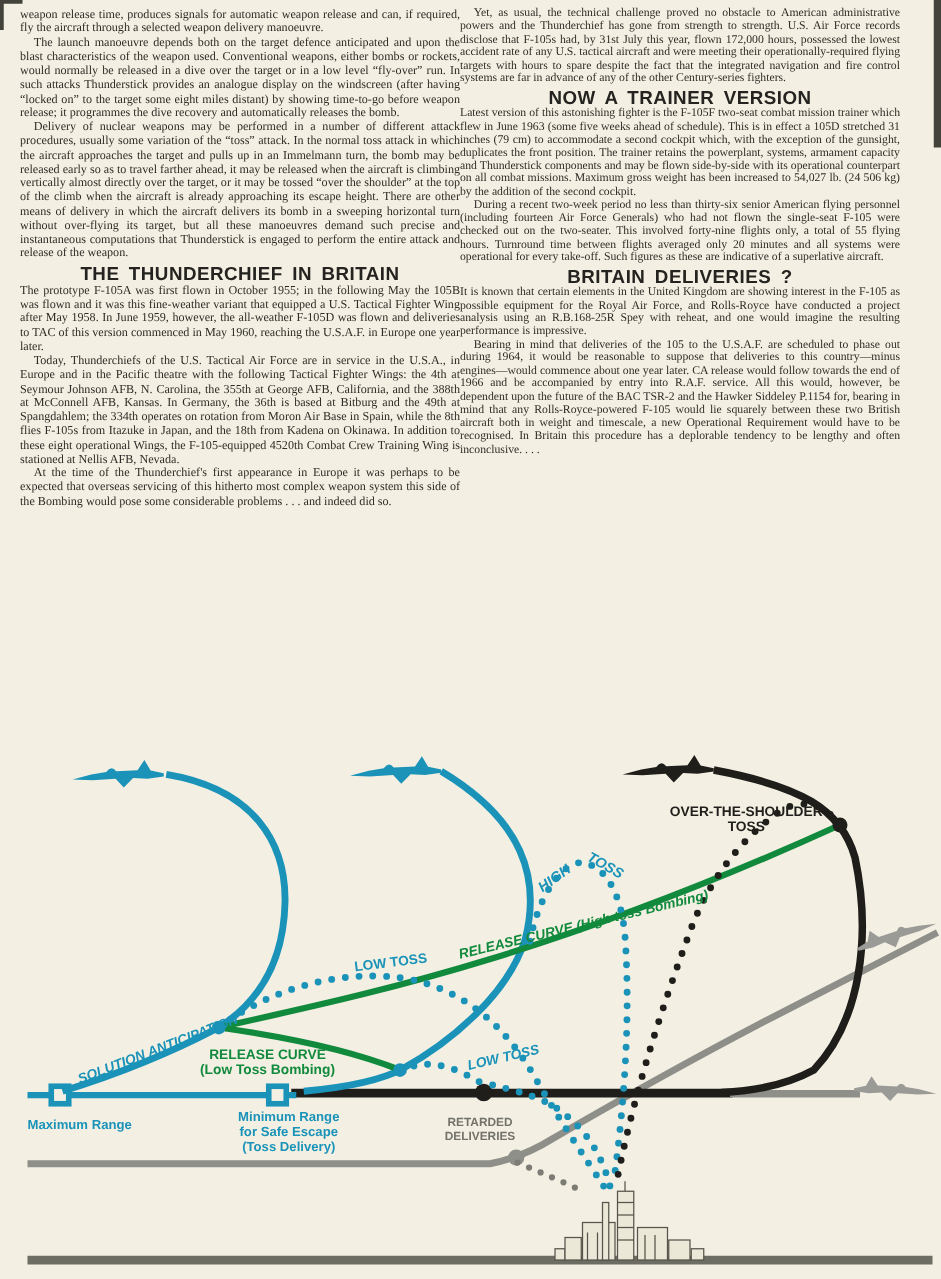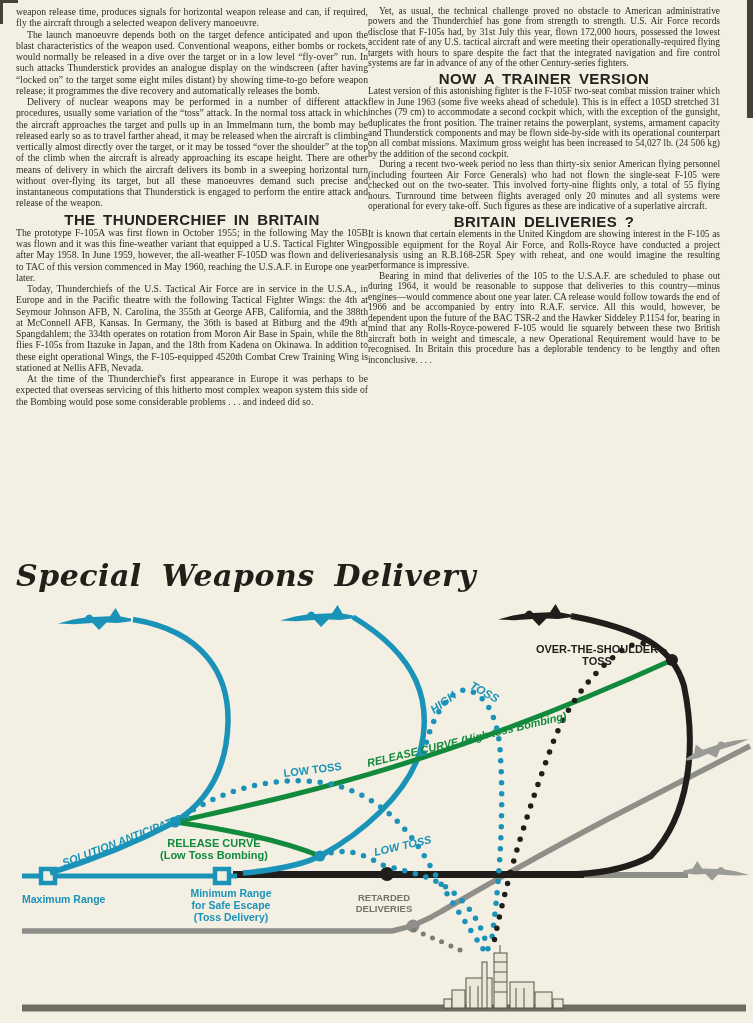--- a/index.html
+++ b/index.html
@@ -27,40 +27,39 @@
 </head>
 <body>
 
 <div id="page">
 
   <div class="artifact" style="left:747px;top:0;width:6px;height:118px;"></div>
   <div class="artifact" style="left:0;top:0;width:18px;height:3px;"></div>
   <div class="artifact" style="left:0;top:0;width:3px;height:24px;"></div>
 
   <div class="col" id="col-left">
-    <p>weapon release time, produces signals for horizontal weapon release and can, if required, fly the aircraft through a selected weapon delivery manoeuvre.</p>
+    <p>weapon release time, produces signals for automatic weapon release and can, if required, fly the aircraft through a selected weapon delivery manoeuvre.</p>
     <p class="ind">The launch manoeuvre depends both on the target defence anticipated and upon the blast characteristics of the weapon used. Conventional weapons, either bombs or rockets, would normally be released in a dive over the target or in a low level “fly-over” run.  In such attacks Thunderstick provides an analogue display on the windscreen (after having “locked on” to the target some eight miles distant) by showing time-to-go before weapon release; it programmes the dive recovery and automatically releases the bomb.</p>
     <p class="ind">Delivery of nuclear weapons may be performed in a number of different attack procedures, usually some variation of the “toss” attack.  In the normal toss attack in which the aircraft approaches the target and pulls up in an Immelmann turn, the bomb may be released early so as to travel farther ahead, it may be released when the aircraft is climbing vertically almost directly over the target, or it may be tossed “over the shoulder” at the top of the climb when the aircraft is already approaching its escape height.  There are other means of delivery in which the aircraft delivers its bomb in a sweeping horizontal turn without over-flying its target, but all these manoeuvres demand such precise and instantaneous computations that Thunderstick is engaged to perform the entire attack and release of the weapon.</p>
     <h3>THE THUNDERCHIEF IN BRITAIN</h3>
     <p>The prototype F-105A was first flown in October 1955; in the following May the 105B was flown and it was this fine-weather variant that equipped a U.S. Tactical Fighter Wing after May 1958.  In June 1959, however, the all-weather F-105D was flown and deliveries to TAC of this version commenced in May 1960, reaching the U.S.A.F. in Europe one year later.</p>
     <p class="ind">Today, Thunderchiefs of the U.S. Tactical Air Force are in service in the U.S.A., in Europe and in the Pacific theatre with the following Tactical Fighter Wings: the 4th at Seymour Johnson AFB, N. Carolina, the 355th at George AFB, California, and the 388th at McConnell AFB, Kansas.  In Germany, the 36th is based at Bitburg and the 49th at Spangdahlem; the 334th operates on rotation from Moron Air Base in Spain, while the 8th flies F-105s from Itazuke in Japan, and the 18th from Kadena on Okinawa.  In addition to these eight operational Wings, the F-105-equipped 4520th Combat Crew Training Wing is stationed at Nellis AFB, Nevada.</p>
     <p class="ind">At the time of the Thunderchief's first appearance in Europe it was perhaps to be expected that overseas servicing of this hitherto most complex weapon system this side of the Bombing would pose some considerable problems . . . and indeed did so.</p>
   </div>
 
   <div class="col" id="col-right">
     <p class="ind">Yet, as usual, the technical challenge proved no obstacle to American administrative powers and the Thunderchief has gone from strength to strength.  U.S. Air Force records disclose that F-105s had, by 31st July this year, flown 172,000 hours, possessed the lowest accident rate of any U.S. tactical aircraft and were meeting their operationally-required flying targets with hours to spare despite the fact that the integrated navigation and fire control systems are far in advance of any of the other Century-series fighters.</p>
     <h3>NOW A TRAINER VERSION</h3>
     <p>Latest version of this astonishing fighter is the F-105F two-seat combat mission trainer which flew in June 1963 (some five weeks ahead of schedule).  This is in effect a 105D stretched 31 inches (79 cm) to accommodate a second cockpit which, with the exception of the gunsight, duplicates the front position. The trainer retains the powerplant, systems, armament capacity and Thunderstick components and may be flown side-by-side with its operational counterpart on all combat missions.  Maximum gross weight has been increased to 54,027 lb. (24 506 kg) by the addition of the second cockpit.</p>
     <p class="ind">During a recent two-week period no less than thirty-six senior American flying personnel (including fourteen Air Force Generals) who had not flown the single-seat F-105 were checked out on the two-seater.  This involved forty-nine flights only, a total of 55 flying hours.  Turnround time between flights averaged only 20 minutes and all systems were operational for every take-off. Such figures as these are indicative of a superlative aircraft.</p>
     <h3>BRITAIN DELIVERIES ?</h3>
     <p>It is known that certain elements in the United Kingdom are showing interest in the F-105 as possible equipment for the Royal Air Force, and Rolls-Royce have conducted a project analysis using an R.B.168-25R Spey with reheat, and one would imagine the resulting performance is impressive.</p>
     <p class="ind">Bearing in mind that deliveries of the 105 to the U.S.A.F. are scheduled to phase out during 1964, it would be reasonable to suppose that deliveries to this country—minus engines—would commence about one year later.  CA release would follow towards the end of 1966 and be accompanied by entry into R.A.F. service.  All this would, however, be dependent upon the future of the BAC TSR-2 and the Hawker Siddeley P.1154 for, bearing in mind that any Rolls-Royce-powered F-105 would lie squarely between these two British aircraft both in weight and timescale, a new Operational Requirement would have to be recognised.  In Britain this procedure has a deplorable tendency to be lengthy and often inconclusive. . . .</p>
   </div>
 
-  <h2 id="article-title">Special Weapons Delivery</h2>
 
   <svg id="diagram" width="753" height="423" viewBox="0 0 753 423">
     <defs>
       <path id="jet" d="M0,15.5 L15,11.5 L27,9.5 Q31,4 35,9 L52,8.2 L57.5,0 L62.5,8.4 L73,10.6 L73,13.2 L60,15 L48.5,14.4 L41,22 L34.5,15 L16,16.2 Z"></path>
     </defs>
 
     <line x1="22" y1="408" x2="746" y2="408" stroke="#6e6d63" stroke-width="7"></line>
 
     <path d="M22,331 L392,331 Q418,326 442,311 C492,282 545,252 608,219 L750,146" fill="none" stroke="#8f8f8a" stroke-width="5.5"></path>
     <circle cx="413" cy="326" r="6.5" fill="#8f8f8a"></circle>

